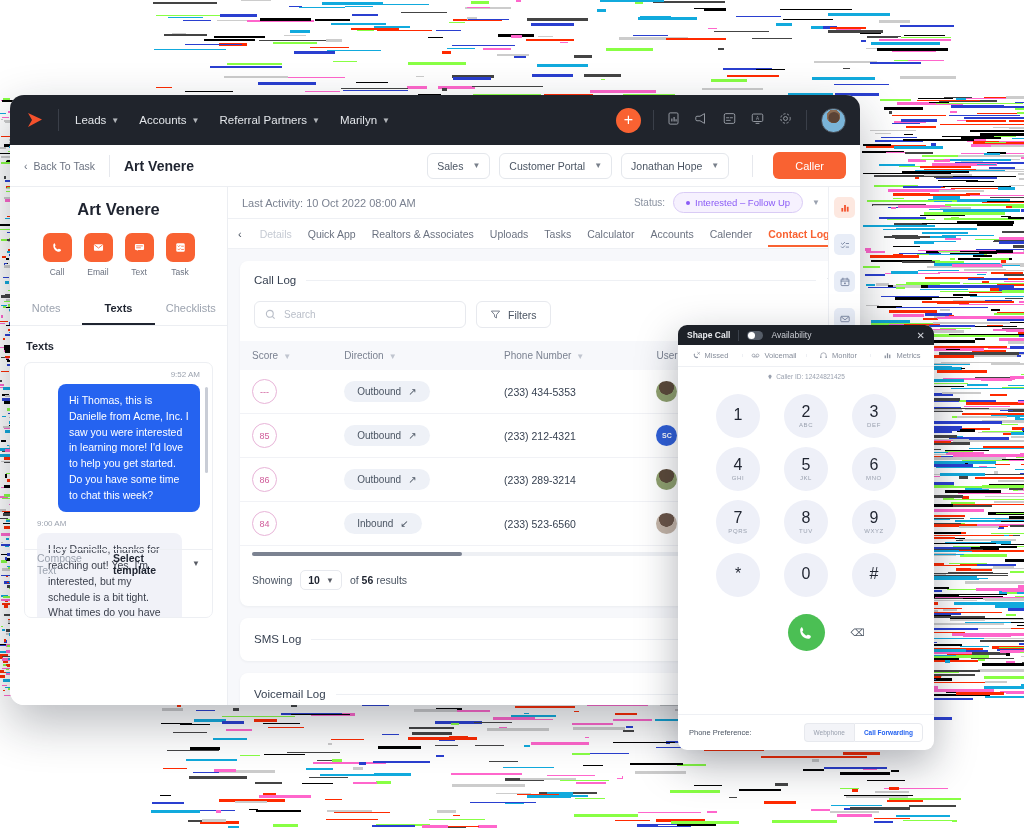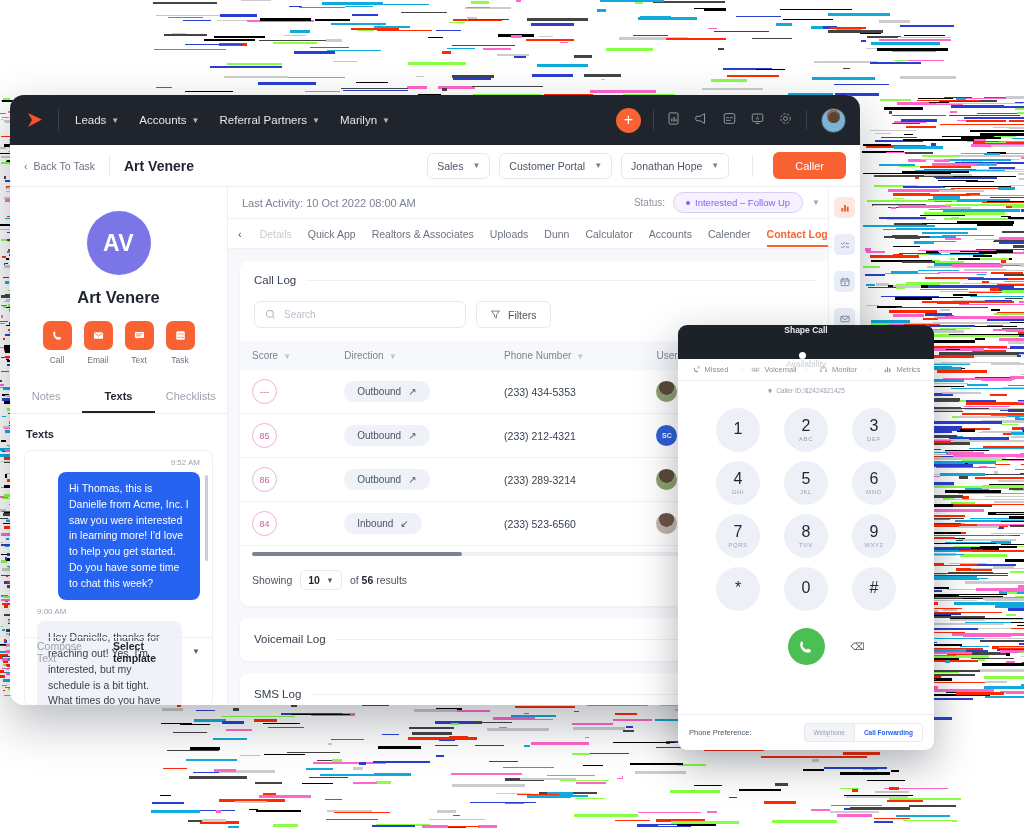--- a/index.html
+++ b/index.html
@@ -210,22 +210,22 @@
   }
   .rail-ico { width: 21px; height: 21px; border-radius: 5px; display: flex; align-items: center; justify-content: center; cursor: pointer; }
 
   
   #dialer {
     position: absolute; left: 678px; top: 325px; width: 256px; height: 425px;
     background: #fff; border-radius: 9px; box-shadow: 0 14px 40px rgba(20,25,40,.34);
     overflow: hidden; z-index: 20; display: flex; flex-direction: column;
   }
   #dialer-header {
-    height: 34px; background: #1d2128; color: #e8eaee; display: flex; align-items: center;
-    padding: 0 9px; font-size: 8.5px; gap: 8px; flex-direction: column;
+    height: 20px; background: #1d2128; color: #e8eaee; display: flex; align-items: center;
+    padding: 0 9px; font-size: 8.5px; gap: 8px;
   }
   #dialer-title { font-weight: bold; }
   .dh-div { width: 1px; height: 11px; background: #3b414b; }
   #avail-toggle { width: 16px; height: 9px; border-radius: 5px; background: #565d68; position: relative; cursor: pointer; }
   #avail-toggle::after { content: ""; position: absolute; left: 1px; top: 1px; width: 7px; height: 7px; border-radius: 50%; background: #fff; }
   #avail-label { color: #c9ccd3; }
   #dh-spacer { flex: 1; }
   #dialer-close { font-size: 10px; color: #cfd2d8; cursor: pointer; }
   #dialer-tabs { height: 22px; display: flex; align-items: center; border-bottom: 1px solid #eef0f4; }
   .dtab { flex: 1; text-align: center; font-size: 7.5px; color: #878e9b; display: flex; align-items: center; justify-content: center; gap: 4px; cursor: pointer; position: relative; }
@@ -1838,21 +1838,20 @@
       <span>Jonathan Hope</span>
       <span class="caret">▼</span>
     </div>
     <div class="sub-div"></div>
     <div id="convert-button">Caller</div>
   </div>
 
   <div id="body-split">
 
     <div id="left-panel">
-      <div id="contact-avatar">AV</div>
       <div id="contact-name">Art Venere</div>
 
       <div id="quick-actions">
         <div class="qa">
           <div class="qa-ico">
             <svg width="13" height="13" viewBox="0 0 20 20">
                 <path d="M5 3.5c1.2 0 1.6 2.3 1.9 3 .3.8-.8 1.3-.9 1.9-.1.9 3.6 4.6 4.5 4.5.6-.1 1.1-1.2 1.9-.9.7.3 3 .7 3 1.9 0 1.4-1.7 2.6-3 2.6C7.5 16.5 3.5 12.5 3.5 6.5c0-1.3 1.2-3 1.5-3z" fill="#fff"></path>
               </svg>
           </div>
           <div class="qa-lbl">Call</div>
@@ -1924,21 +1923,21 @@
         </span>
         <span id="status-caret">▼</span>
       </div>
 
       <div id="tabs-bar">
         <span id="tabs-prev">‹</span>
         <span class="mtab dim">Details</span>
         <span class="mtab">Quick App</span>
         <span class="mtab">Realtors &amp; Associates</span>
         <span class="mtab">Uploads</span>
-        <span class="mtab">Dunn</span>
+        <span class="mtab">Tasks</span>
         <span class="mtab">Calculator</span>
         <span class="mtab">Accounts</span>
         <span class="mtab">Calender</span>
         <span class="mtab active">Contact Log</span>
         <span class="mtab">Activity log</span>
       </div>
 
       <div id="panel-scroll">
 
         <div class="card">
@@ -2060,28 +2059,28 @@
             <span id="prev-button">
               <span>‹</span>
               <span>Prev</span>
             </span>
             <span id="page-1">1</span>
           </div>
         </div>
 
         <div class="card collapsed-card">
           <div class="card-head" style="padding:0">
-            <span class="card-title">Voicemail Log</span>
+            <span class="card-title">SMS Log</span>
             <span class="card-rule"></span>
           </div>
         </div>
 
         <div class="card collapsed-card">
           <div class="card-head" style="padding:0">
-            <span class="card-title">SMS Log</span>
+            <span class="card-title">Voicemail Log</span>
             <span class="card-rule"></span>
           </div>
         </div>
       </div>
 
       <div id="right-rail">
         <span class="rail-ico" style="background:#fde8e0">
           <svg width="12" height="12" viewBox="0 0 20 20">
               <rect x="4" y="10" width="3" height="6" fill="#f4512c"></rect>
               <rect x="8.5" y="5" width="3" height="11" fill="#f4512c"></rect>

